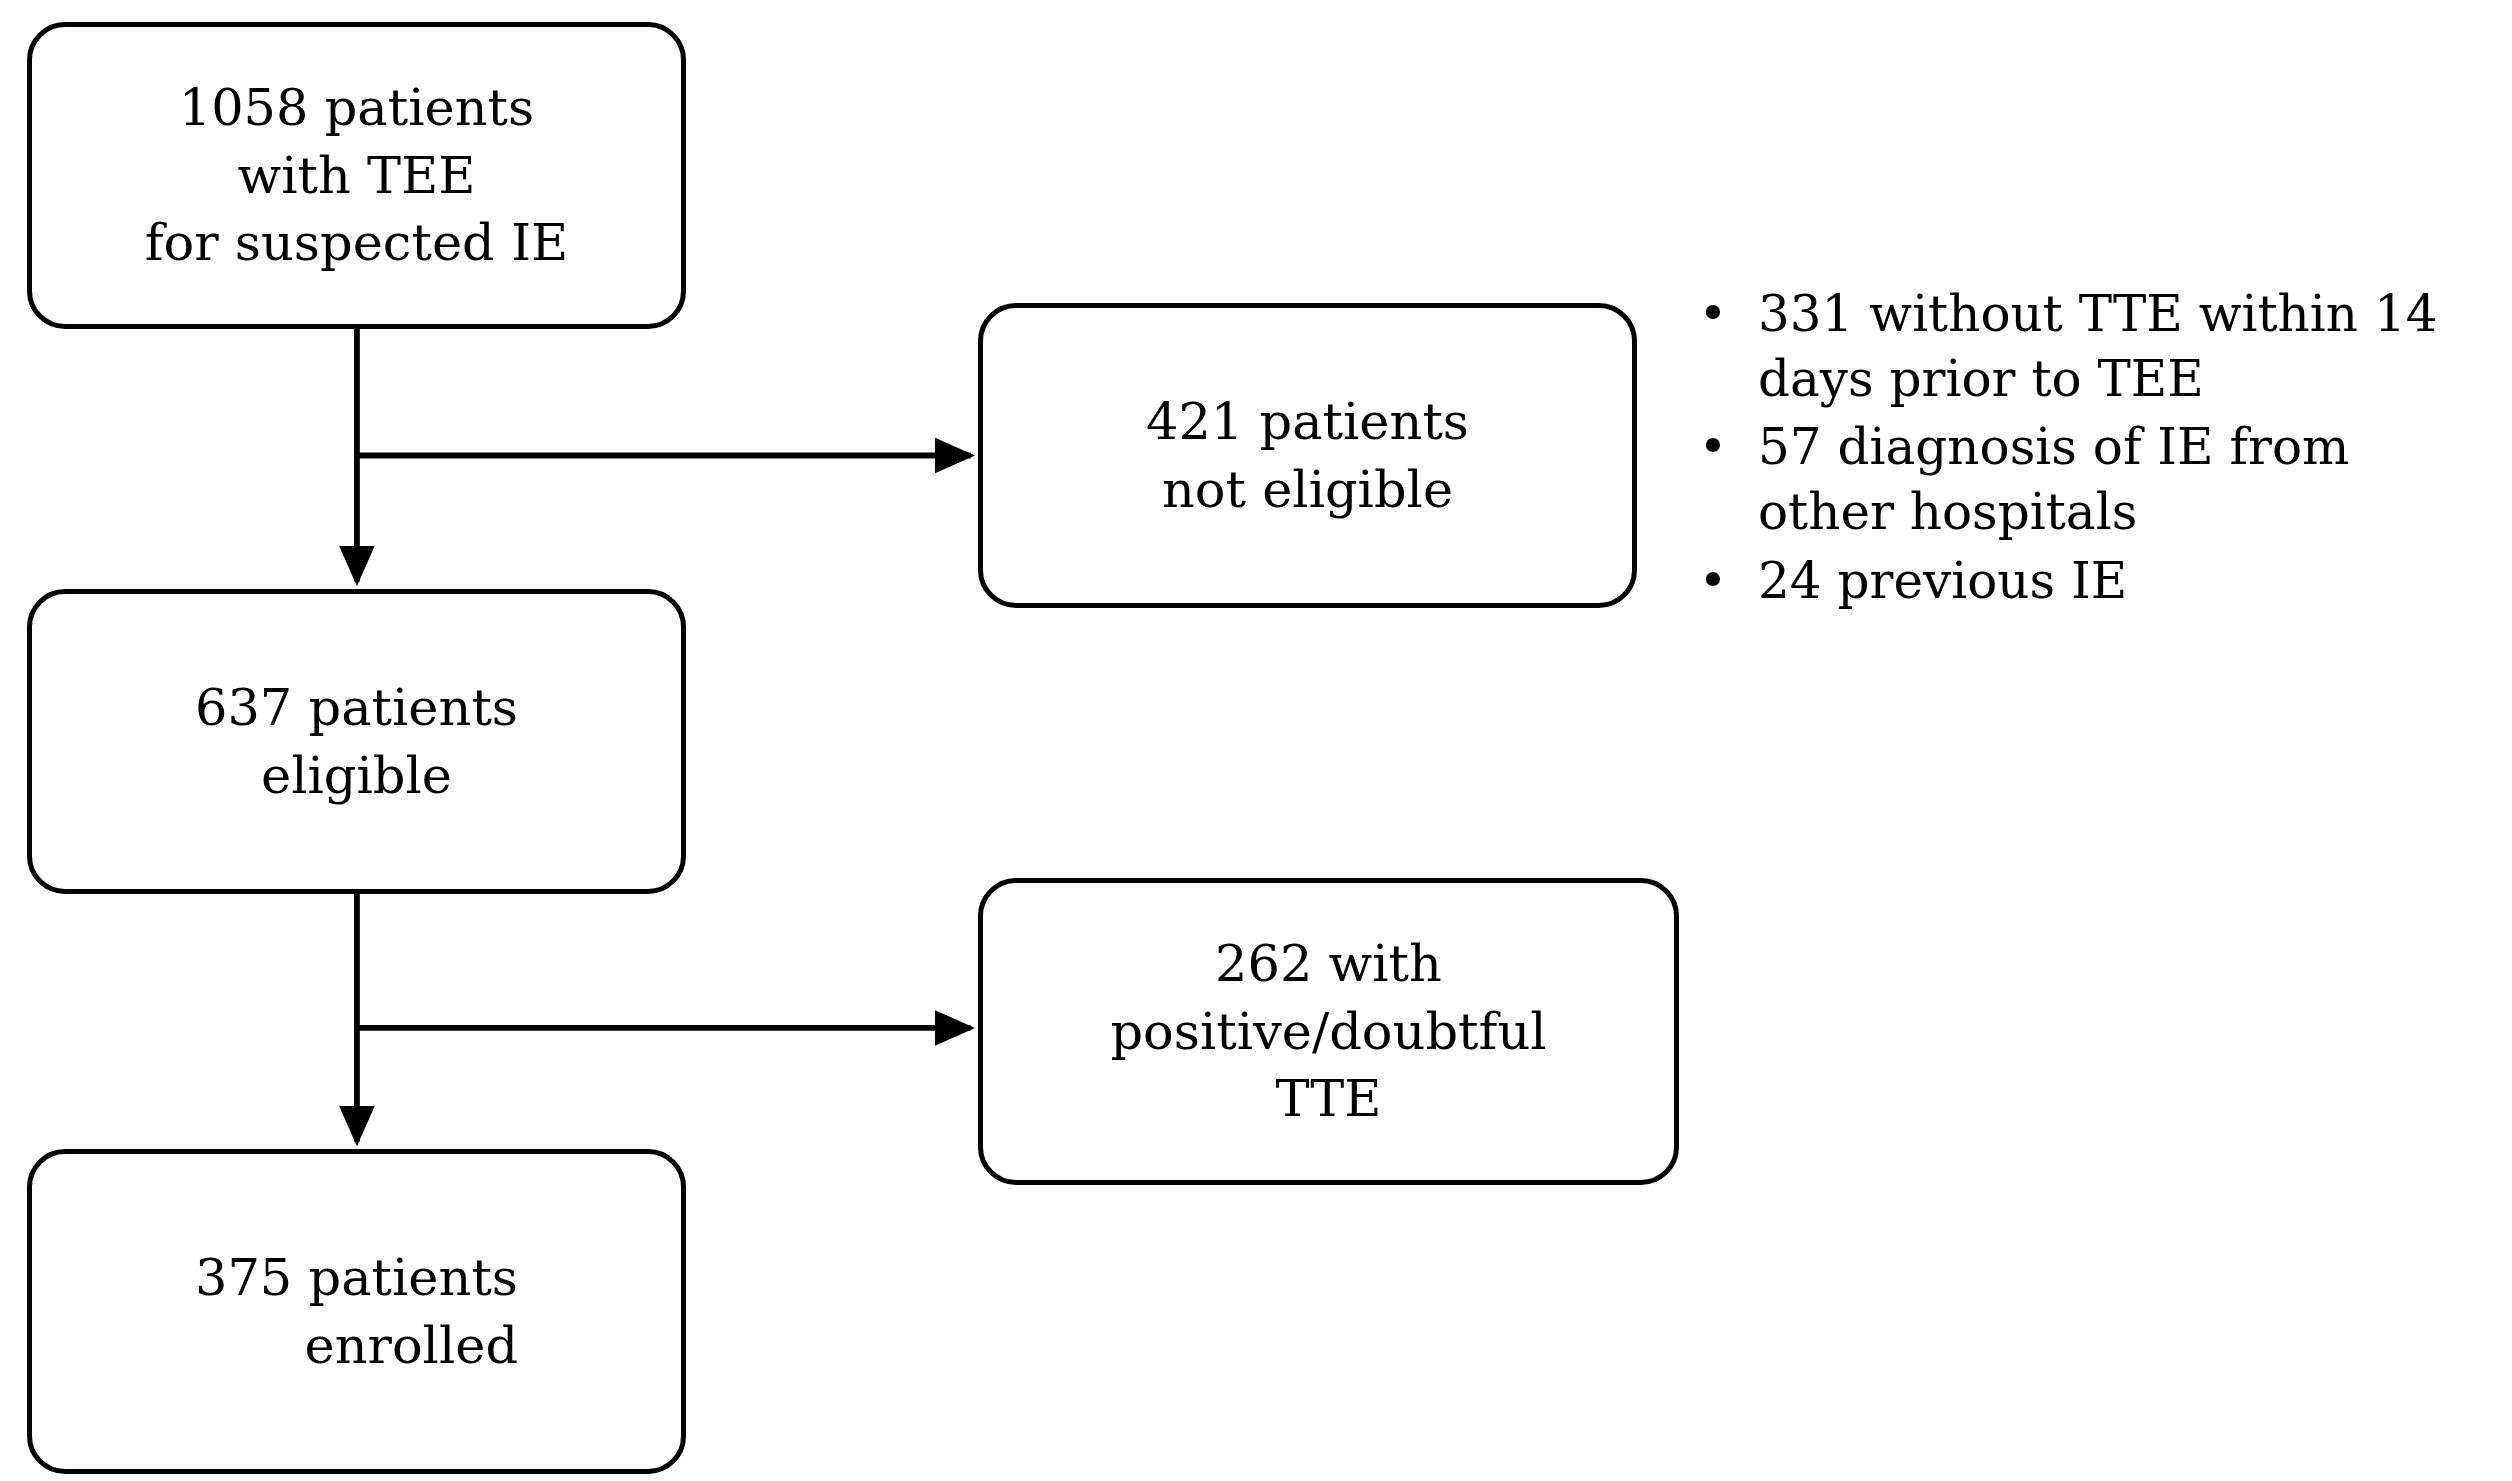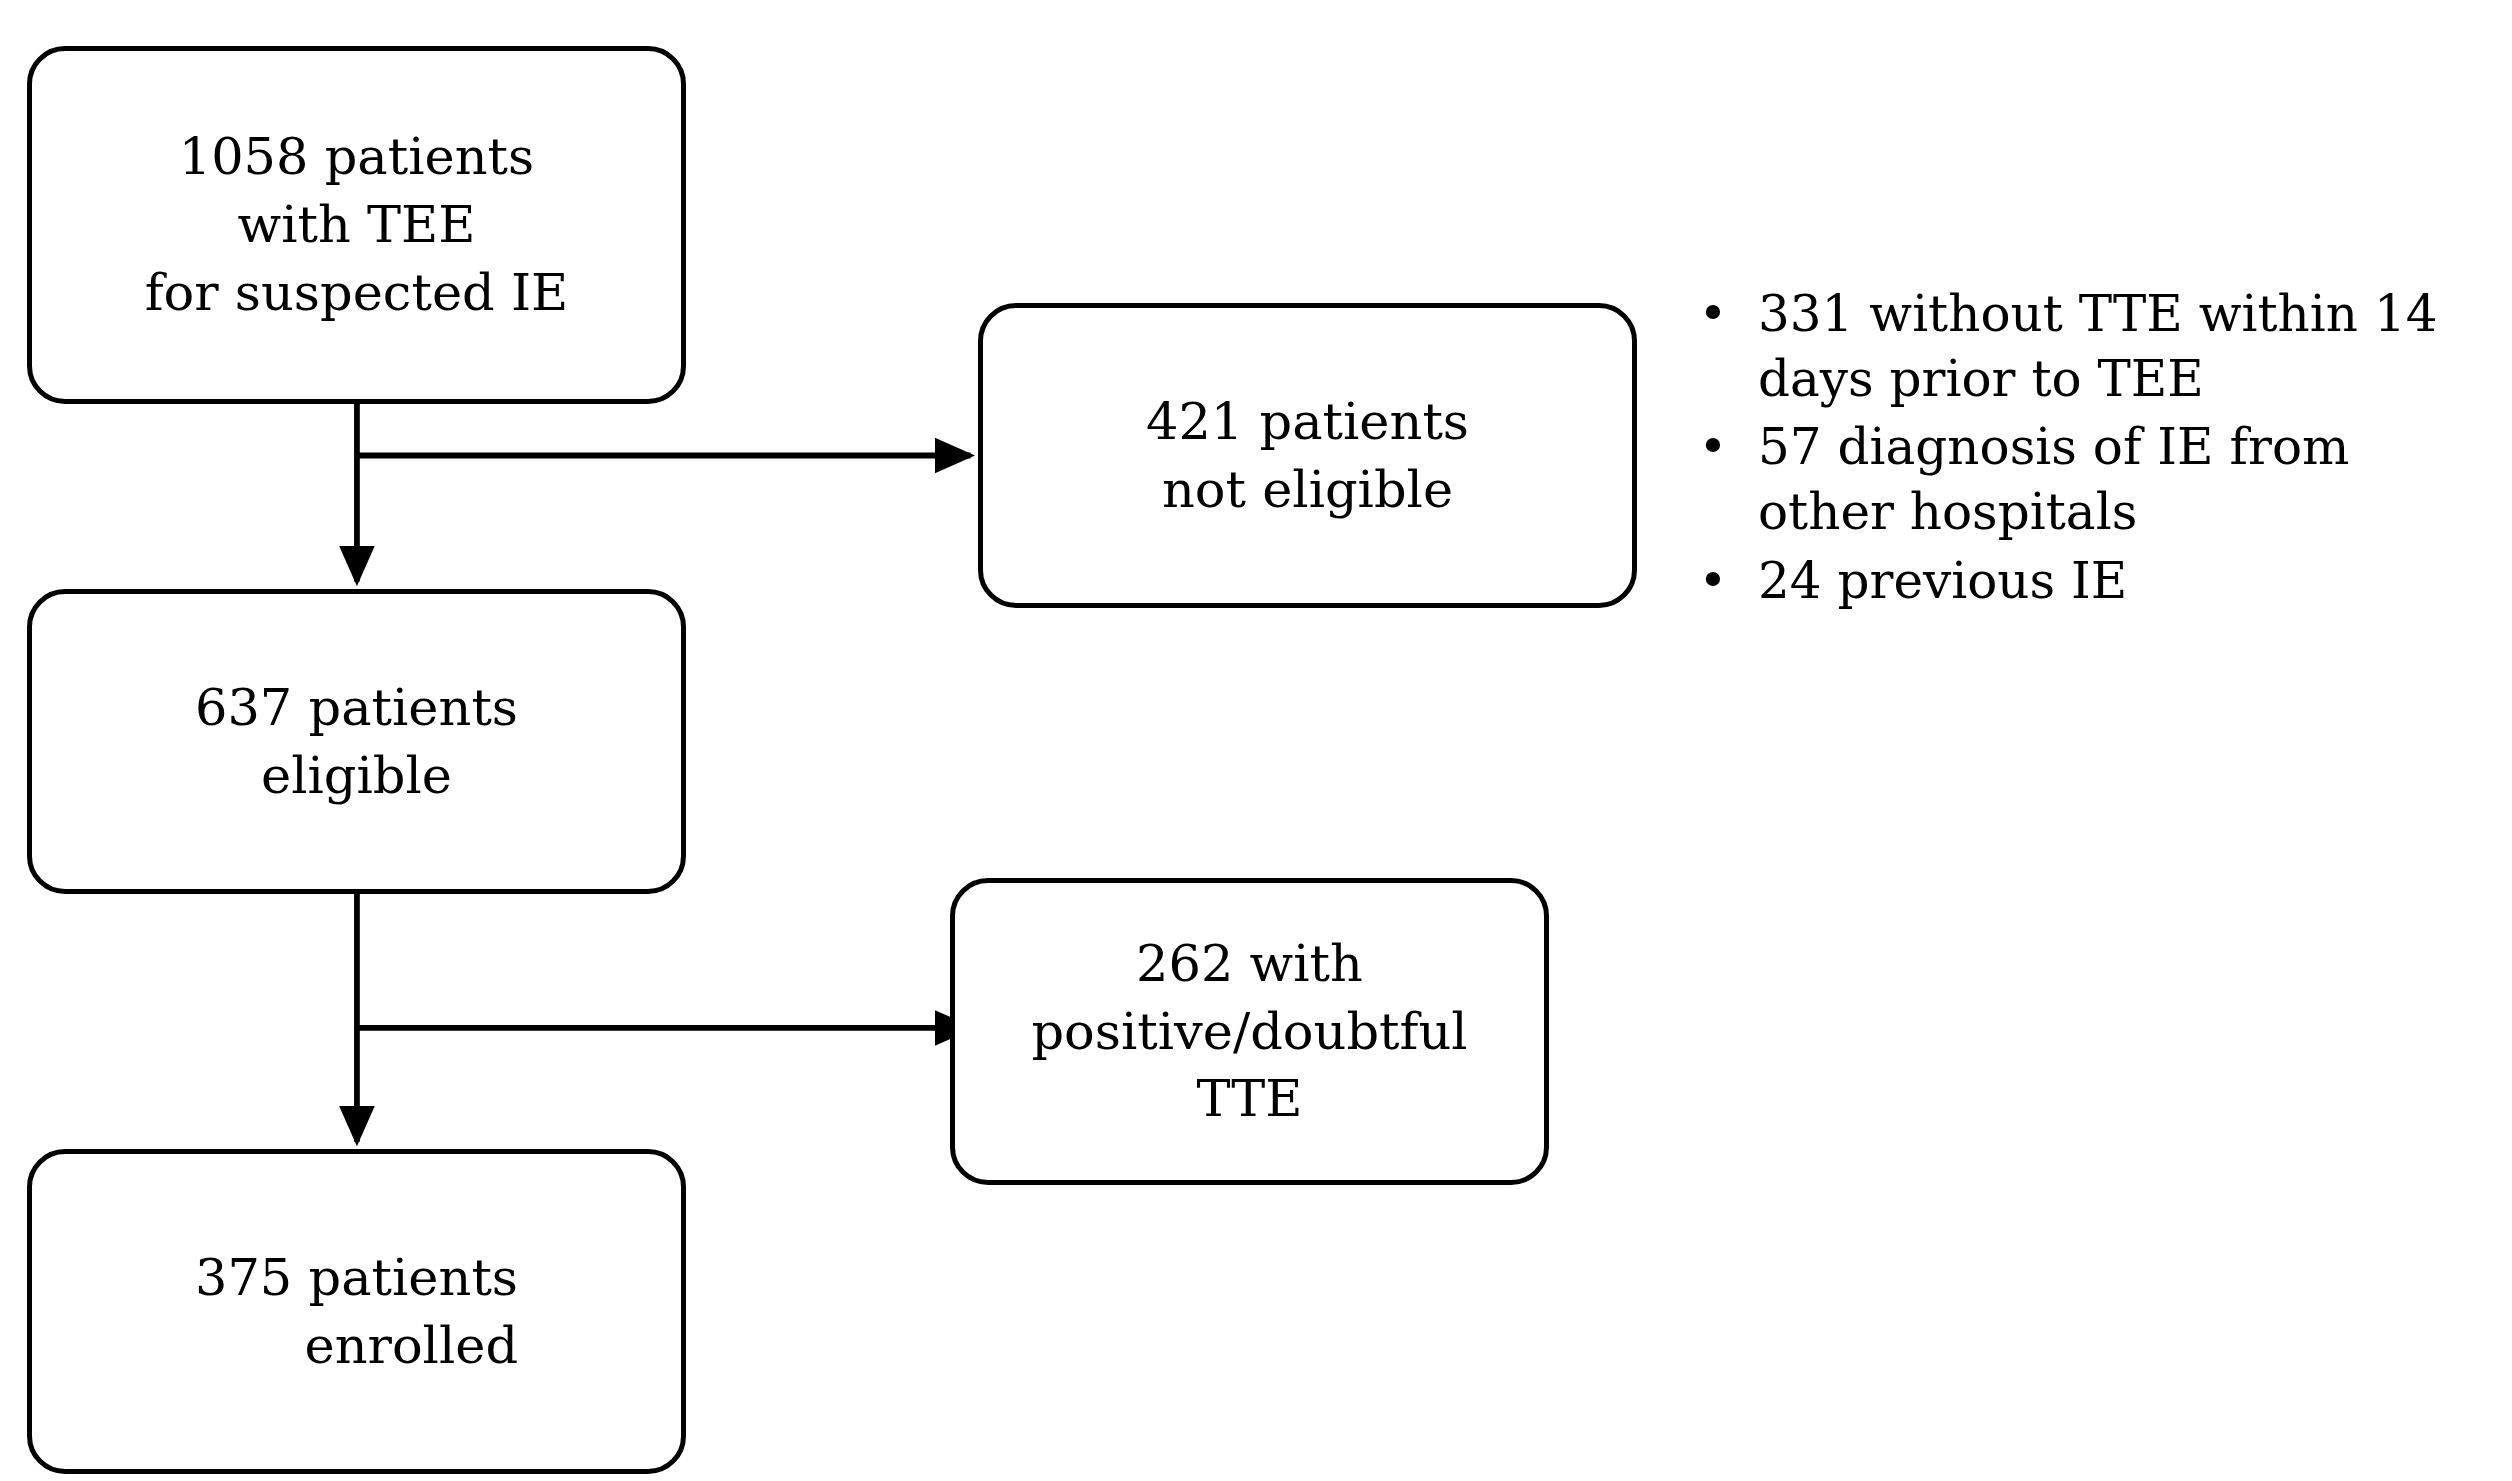--- a/index.html
+++ b/index.html
@@ -30,26 +30,26 @@
     text-align: center;
   }
   .node .node-text {
     font-size: 51px;
     line-height: 1.33;
     letter-spacing: 0px;
     white-space: pre-line;
     padding: 0 15px;
   }
 
-  #node-screened { left: 27px;   top: 22px;   width: 659px; height: 358px; margin-top: 24px; }
+  #node-screened { left: 27px;   top: 22px;   width: 659px; height: 307px; }
   #node-eligible { left: 27px;   top: 589px;  width: 659px; height: 305px; justify-content: center; }
   #node-enrolled { left: 27px;   top: 1149px; width: 659px; height: 325px; text-align: right; }
 
   #node-not-eligible { left: 978px; top: 303px;  width: 659px; height: 305px; }
-  #node-positive-tte { left: 950px; top: 878px; width: 599px; height: 307px; }
+  #node-positive-tte { left: 978px; top: 878px; width: 701px; height: 307px; }
 
   
   #connectors {
     position: absolute;
     left: 0;
     top: 0;
     width: 2512px;
     height: 1481px;
     pointer-events: none;
   }

